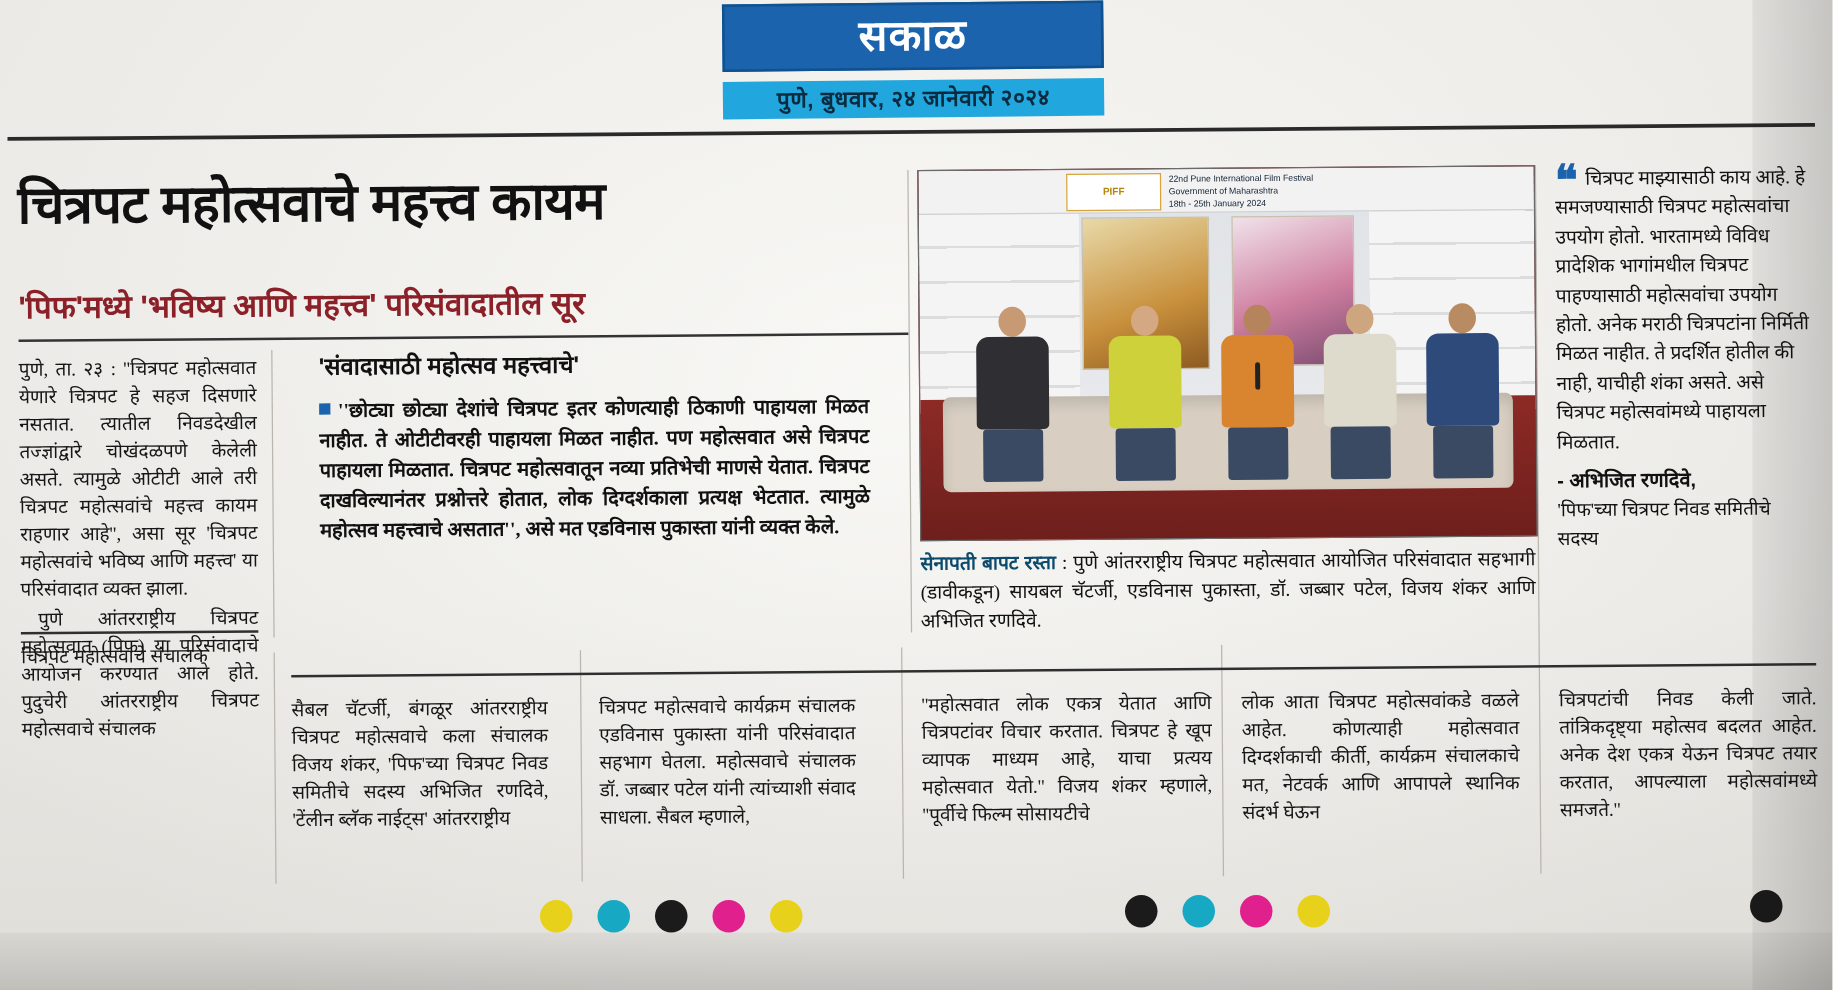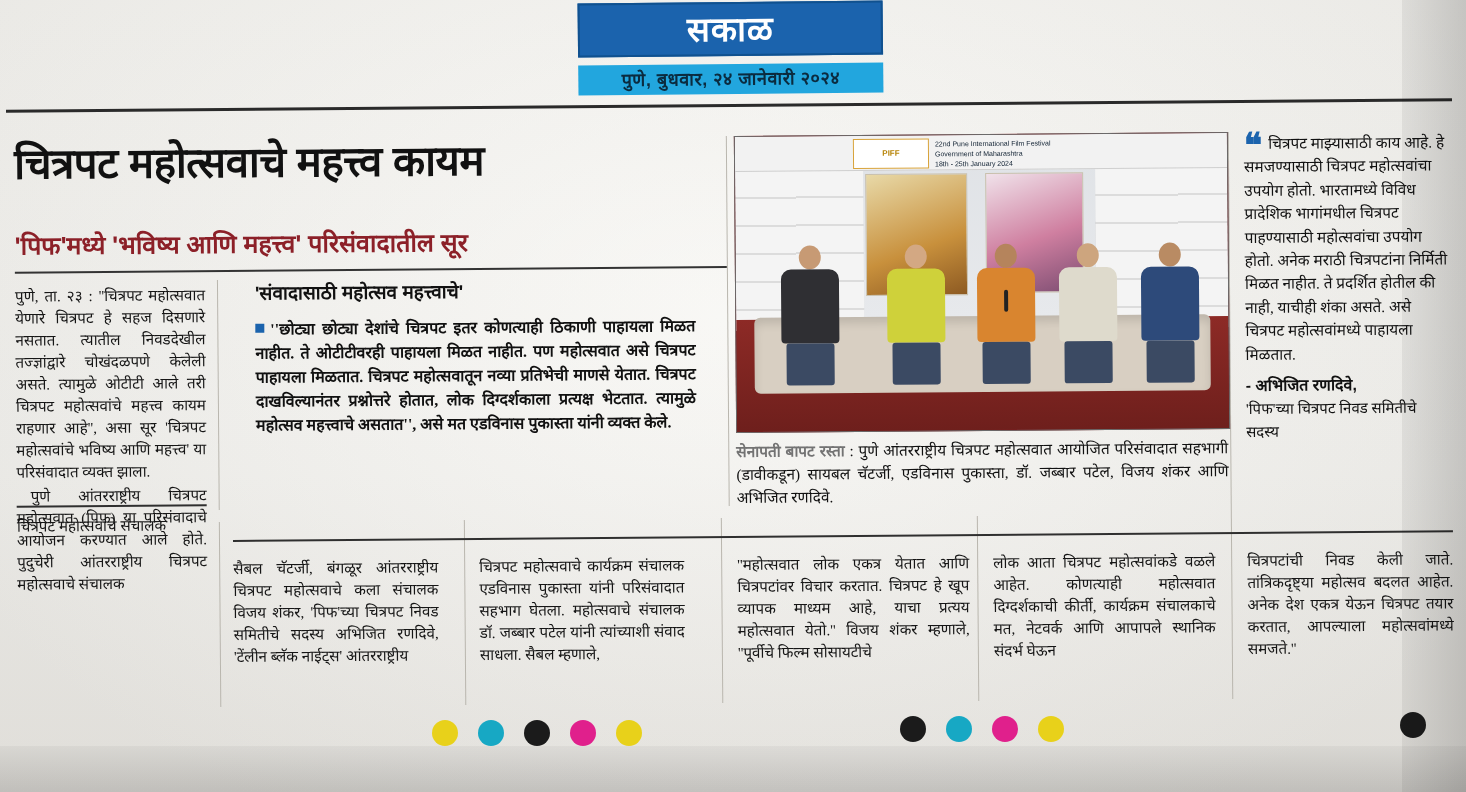--- a/index.html
+++ b/index.html
@@ -210,21 +210,21 @@
   
   .caption {
     position: absolute;
     left: 728px; top: 322px;
     width: 492px;
     font-size: 15.4px;
     line-height: 1.5;
     color: #111;
     text-align: justify;
   }
-  .caption b { color: #737373; }
+  .caption b { color: #0c4a6e; }
   
   .quote-col {
     position: absolute;
     left: 1238px; top: 18px;
     width: 206px;
     font-size: 15.4px;
     line-height: 1.52;
     color: #111;
   }
   .quote-mark {

